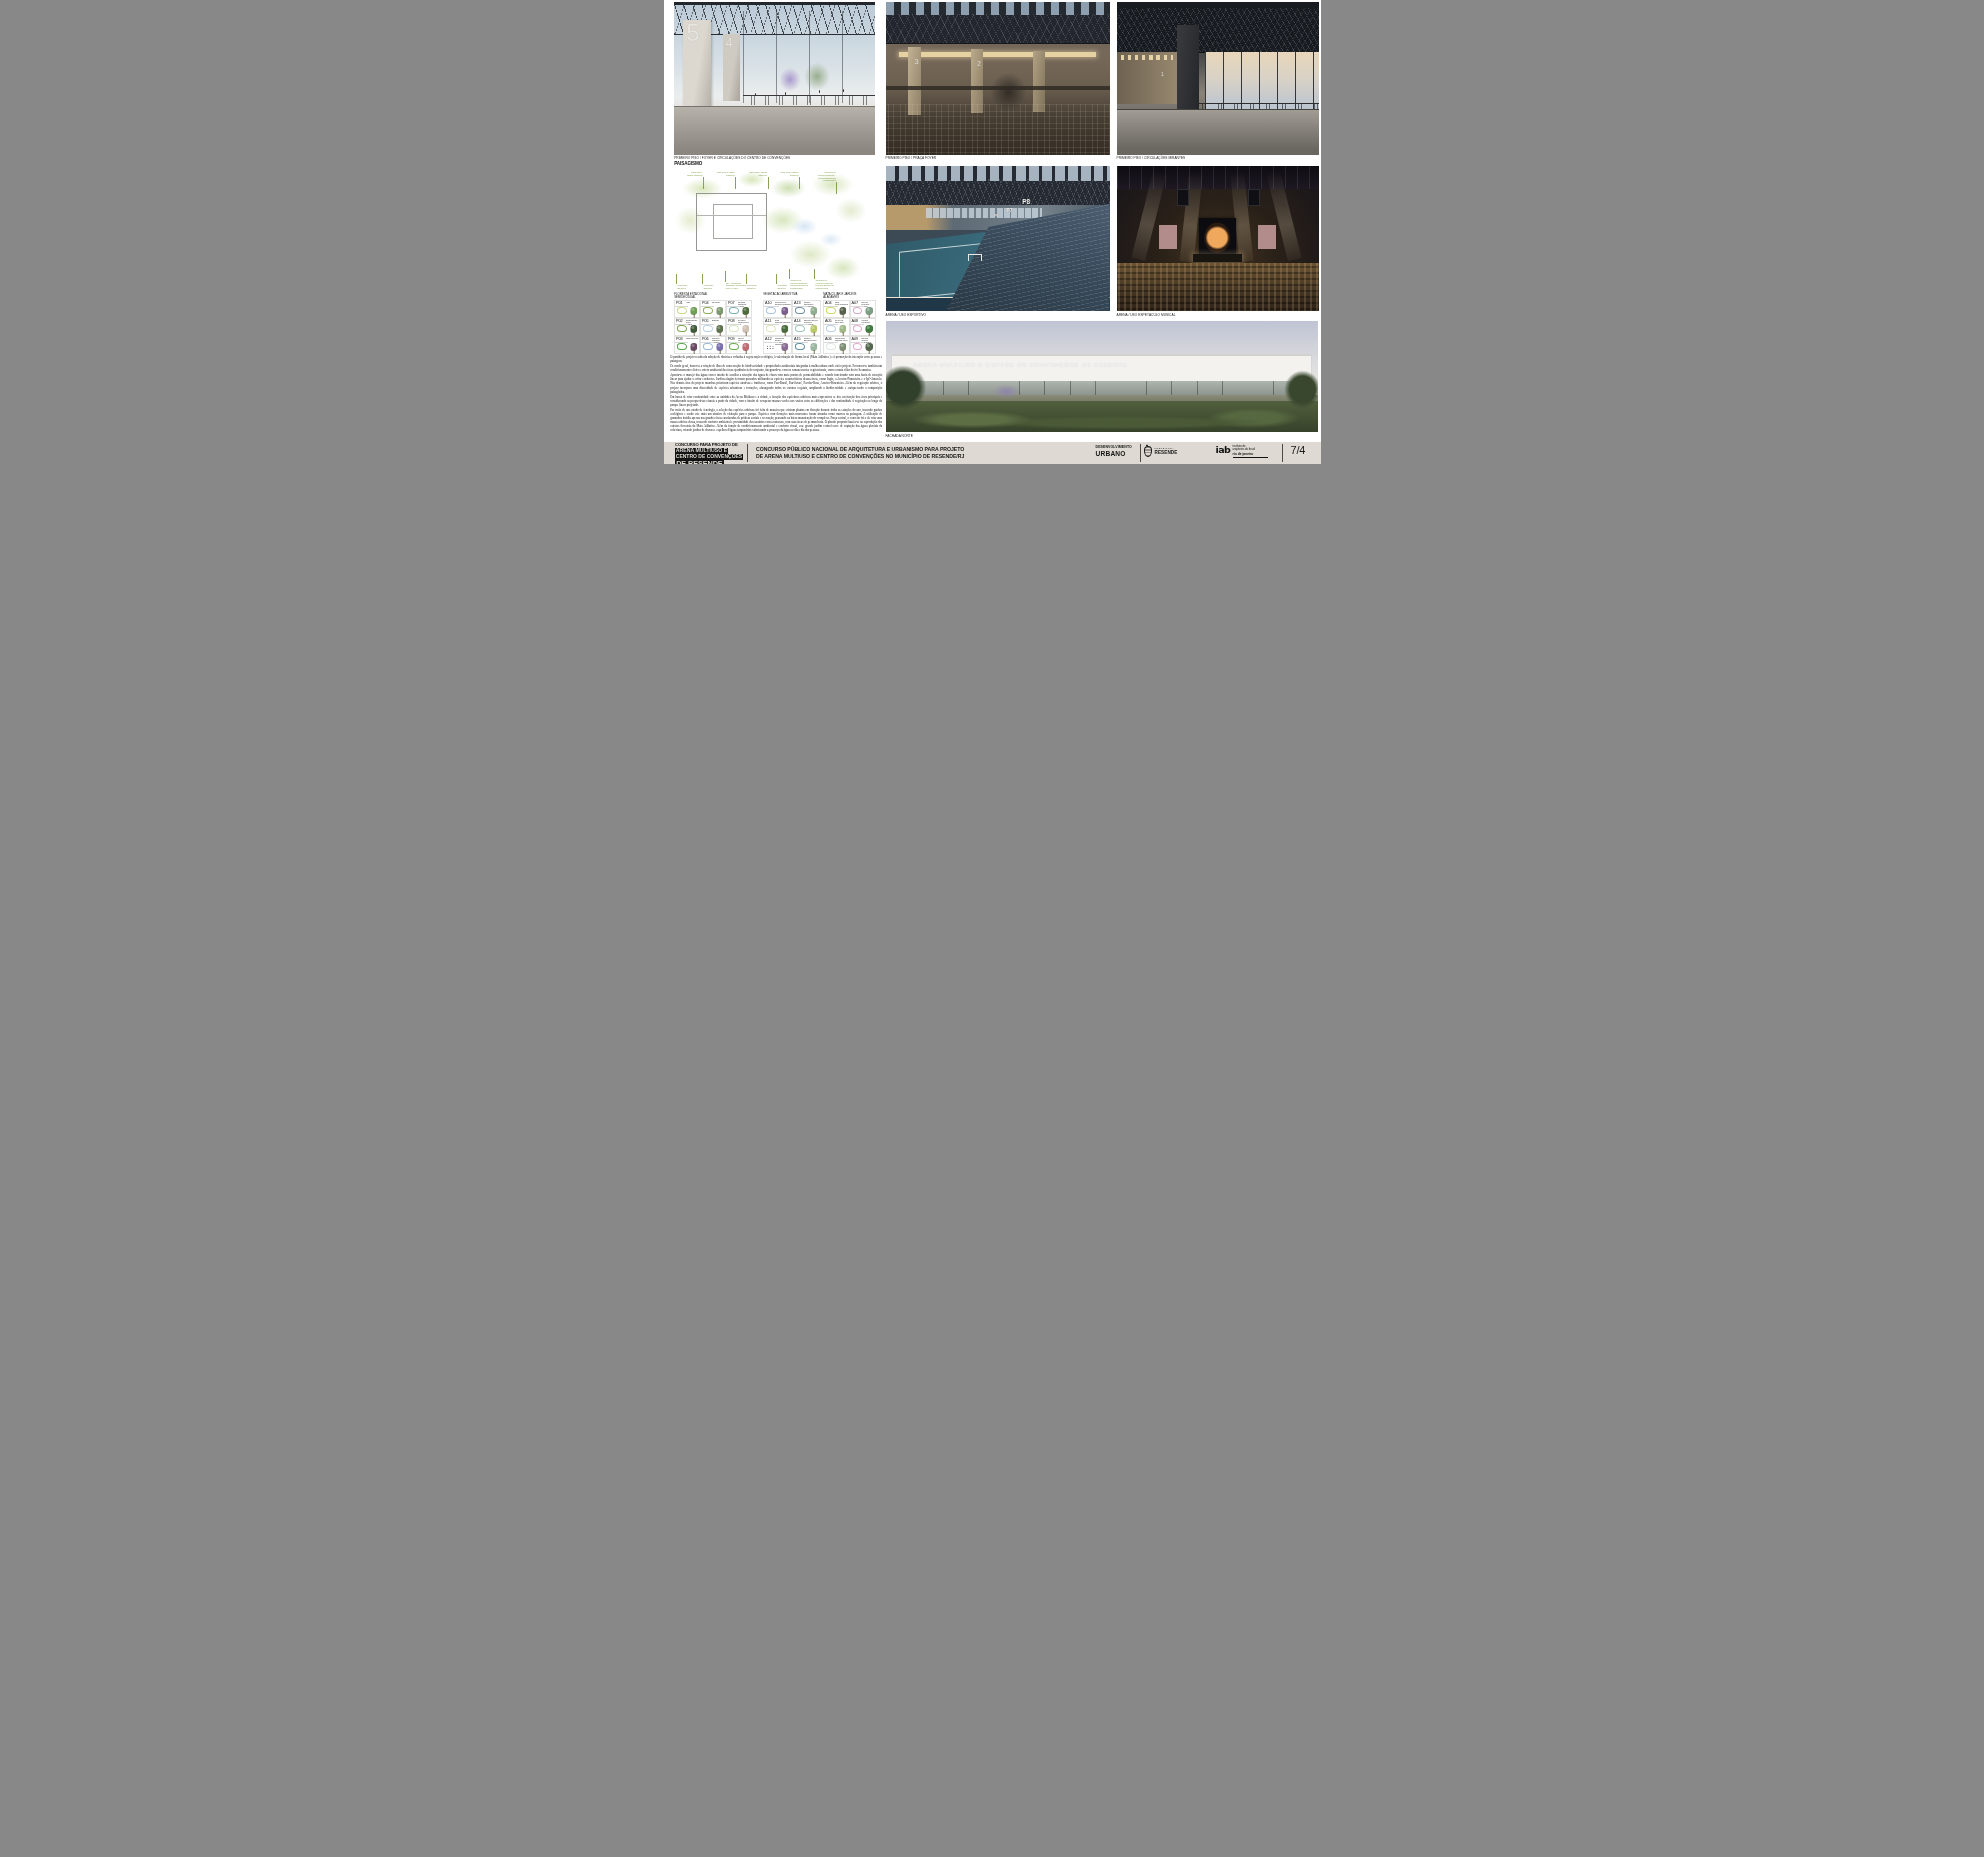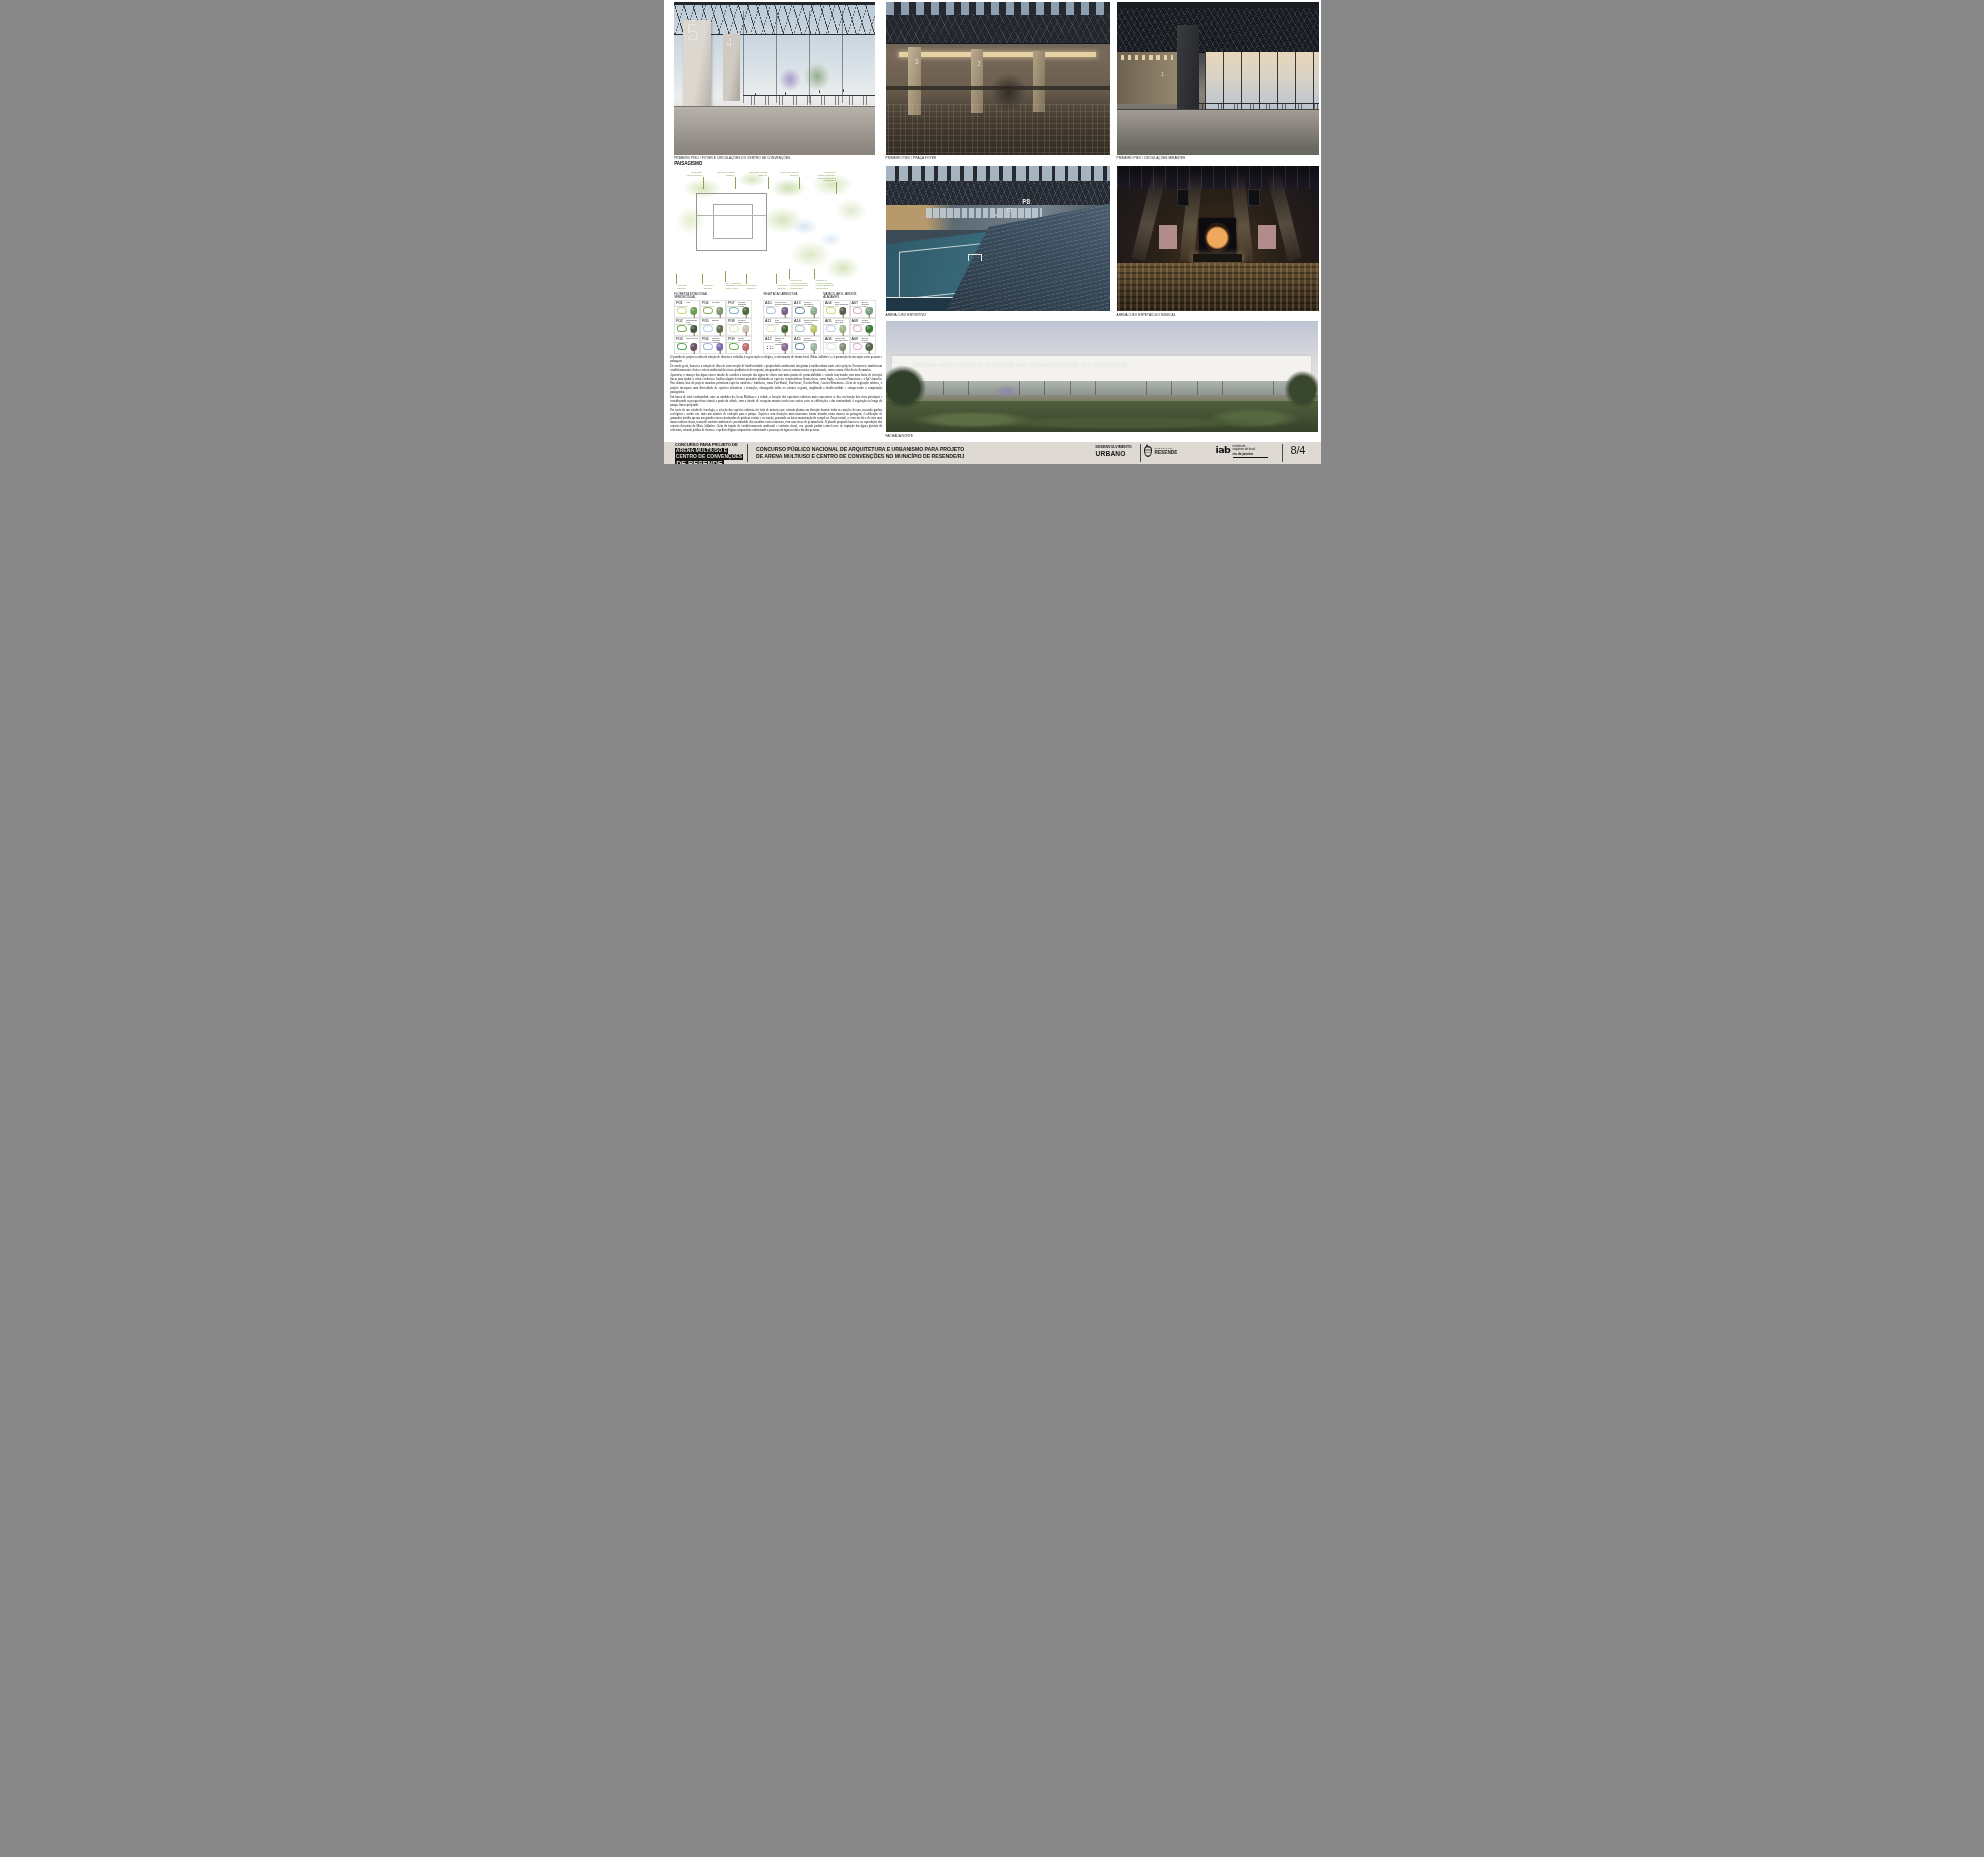--- a/index.html
+++ b/index.html
@@ -641,17 +641,17 @@
       <div class="fpref2">RESENDE</div>
     </div>
     <div class="fiabmark">iab</div>
     <div class="fiab">
       <div class="fiab1">instituto de</div>
       <div class="fiab2">arquitetos do brasil</div>
       <div class="fiab3">rio de janeiro</div>
       <div class="bar"></div>
     </div>
     <div class="fdivider" style="left:618px;"></div>
-    <div class="fpage">8/4</div>
+    <div class="fpage">7/4</div>
   </div>
 
 </div>
 
 
 </body></html>

